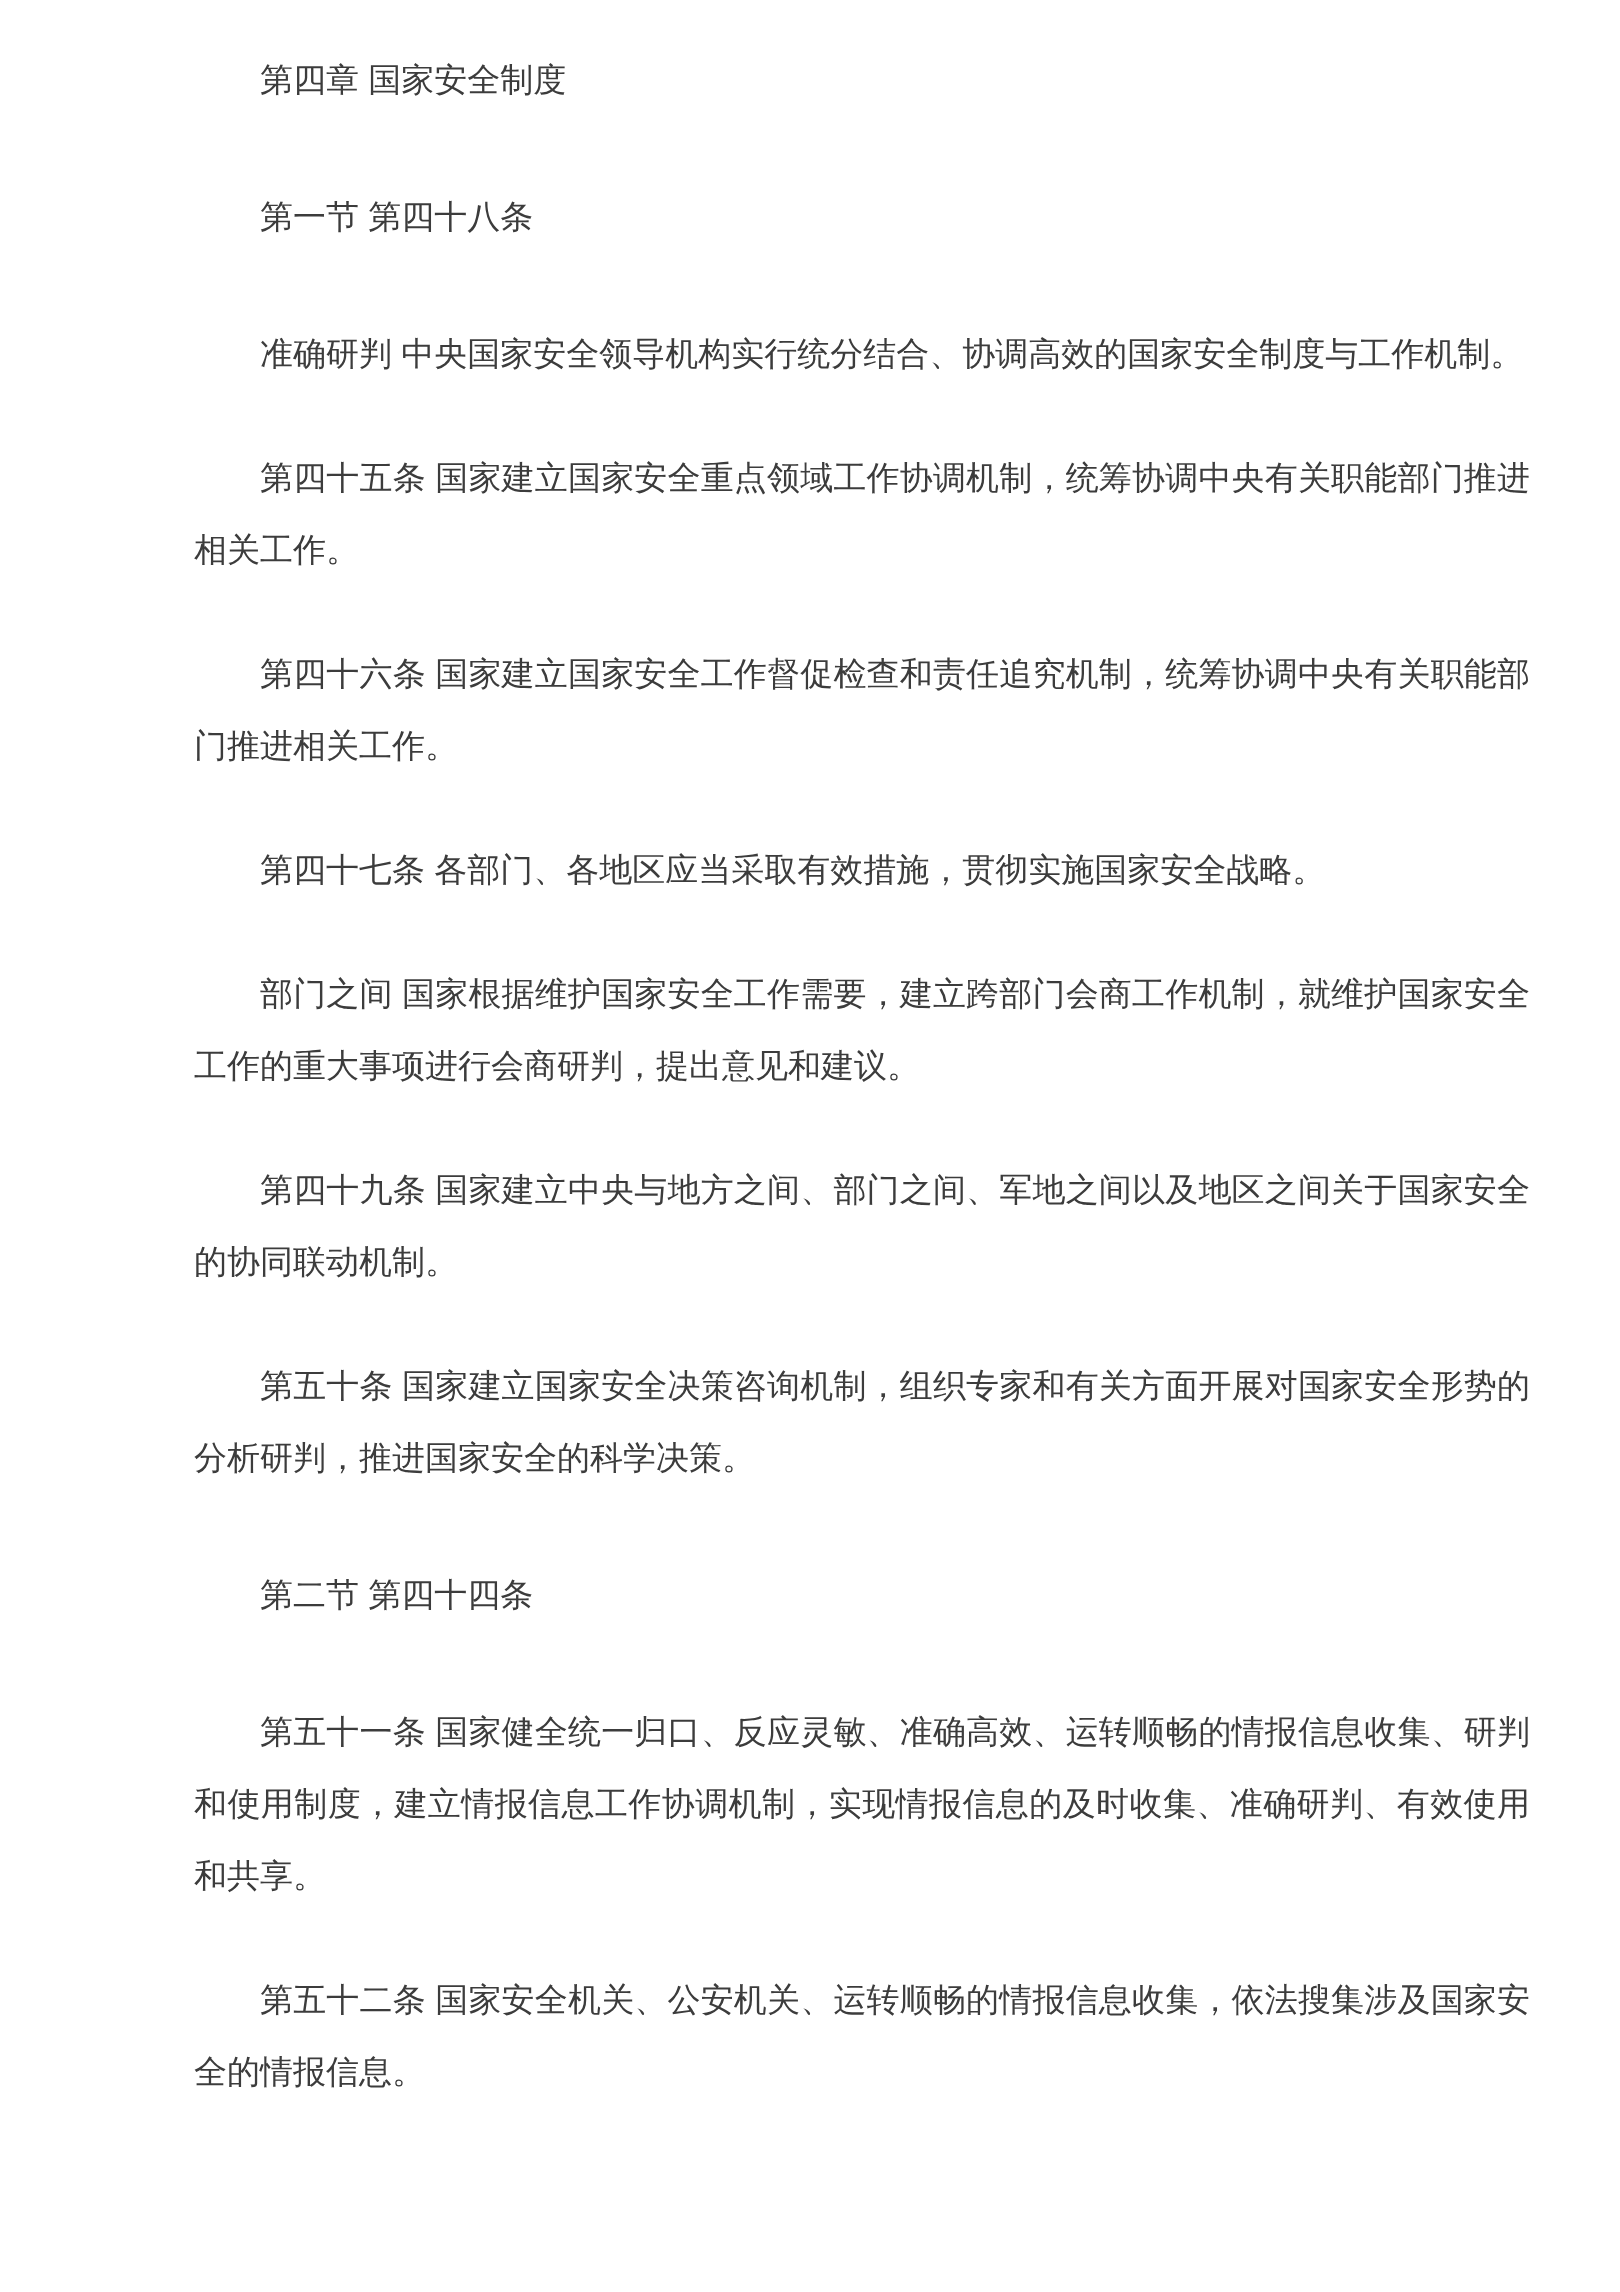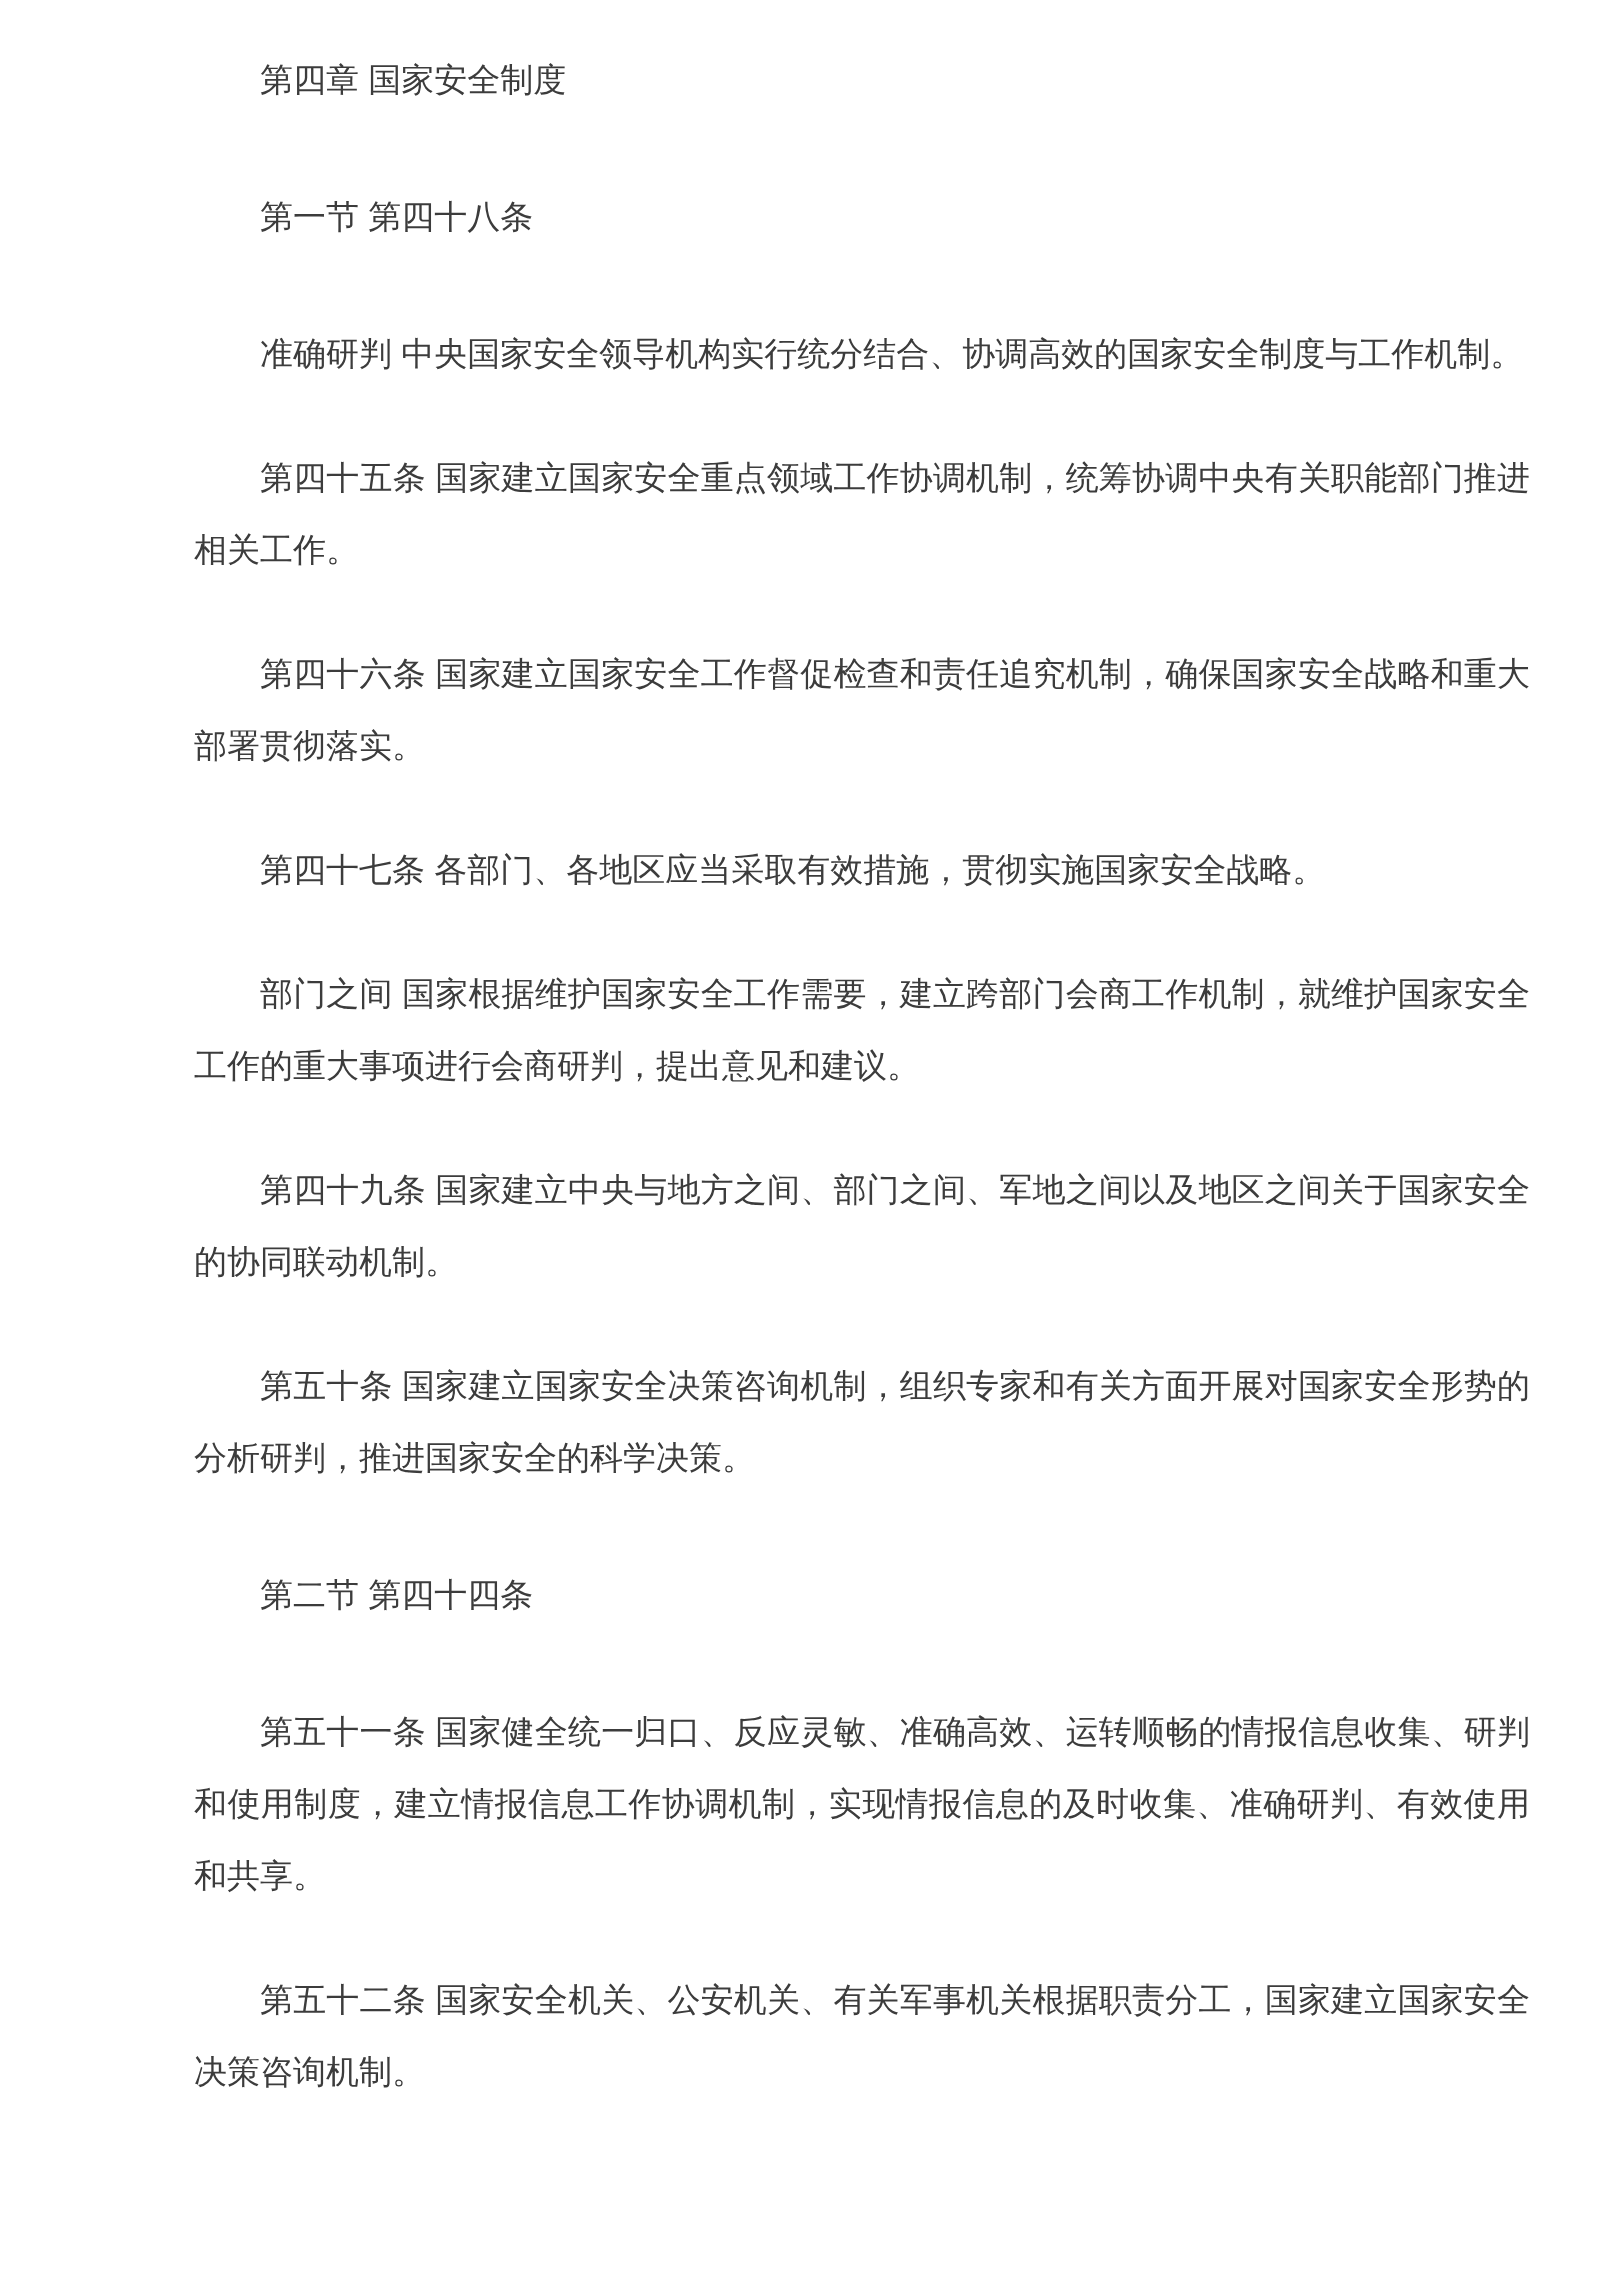--- a/index.html
+++ b/index.html
@@ -36,22 +36,22 @@
   .page > p:first-child { margin-top: 0; }
 </style>
 </head>
 <body>
 
 <div class="page">
   <p class="heading">第四章 国家安全制度</p>
   <p class="heading">第一节 第四十八条</p>
   <p class="article">准确研判 中央国家安全领导机构实行统分结合、协调高效的国家安全制度与工作机制。</p>
   <p class="article">第四十五条 国家建立国家安全重点领域工作协调机制，统筹协调中央有关职能部门推进相关工作。</p>
-  <p class="article">第四十六条 国家建立国家安全工作督促检查和责任追究机制，确保国家安全战略和重大部署贯彻落实。</p>
+  <p class="article">第四十六条 国家建立国家安全工作督促检查和责任追究机制，统筹协调中央有关职能部门推进相关工作。</p>
   <p class="article">第四十七条 各部门、各地区应当采取有效措施，贯彻实施国家安全战略。</p>
   <p class="article">部门之间 国家根据维护国家安全工作需要，建立跨部门会商工作机制，就维护国家安全工作的重大事项进行会商研判，提出意见和建议。</p>
   <p class="article">第四十九条 国家建立中央与地方之间、部门之间、军地之间以及地区之间关于国家安全的协同联动机制。</p>
   <p class="article">第五十条 国家建立国家安全决策咨询机制，组织专家和有关方面开展对国家安全形势的分析研判，推进国家安全的科学决策。</p>
   <p class="heading">第二节 第四十四条</p>
   <p class="article">第五十一条 国家健全统一归口、反应灵敏、准确高效、运转顺畅的情报信息收集、研判和使用制度，建立情报信息工作协调机制，实现情报信息的及时收集、准确研判、有效使用和共享。</p>
-  <p class="article">第五十二条 国家安全机关、公安机关、有关军事机关根据职责分工，国家建立国家安全决策咨询机制。</p>
+  <p class="article">第五十二条 国家安全机关、公安机关、运转顺畅的情报信息收集，依法搜集涉及国家安全的情报信息。</p>
 </div>
 
 
 </body></html>

